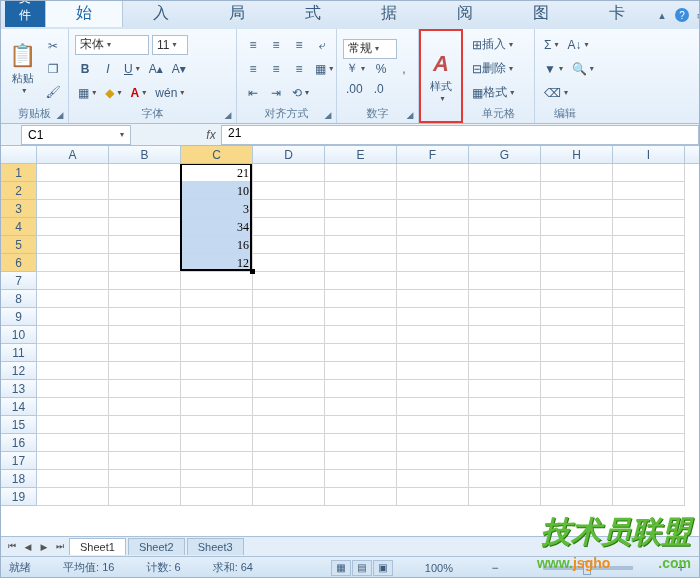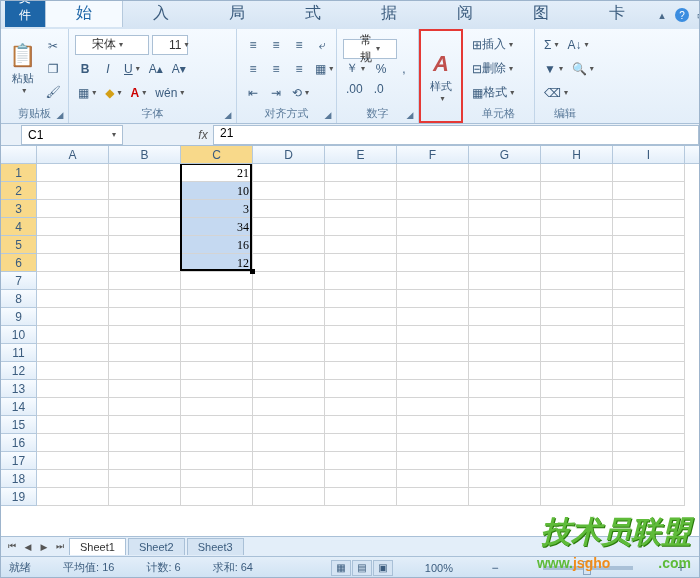--- a/index.html
+++ b/index.html
@@ -18,33 +18,33 @@
 
 .ribbon { height: 95px; background: linear-gradient(#f5faff, #e3eef9); border-bottom: 1px solid #a9c0d7; display: flex; }
 .ribbon-group { border-right: 1px solid #c2d5e8; padding: 4px 6px 2px 6px; display: flex; flex-direction: column; justify-content: space-between; position: relative; }
 .group-label { font-size: 11px; color: #5a7a9a; text-align: center; padding-top: 2px; }
 .group-content { display: flex; gap: 4px; flex: 1; }
 .big-btn { display: flex; flex-direction: column; align-items: center; justify-content: center; width: 42px; padding: 2px; font-size: 11px; color: #3b5c7e; }
 .big-btn .icon { font-size: 22px; margin-bottom: 2px; }
 .btn-col { display: flex; flex-direction: column; gap: 3px; justify-content: center; }
 .btn-row { display: flex; gap: 3px; align-items: center; }
 .small-btn { min-width: 20px; height: 20px; display: inline-flex; align-items: center; justify-content: center; font-size: 12px; color: #3b5c7e; border: 1px solid transparent; padding: 0 2px; }
-.combo { height: 20px; border: 1px solid #abc0d5; background: #fff; font-size: 12px; padding: 0 16px; display: flex; align-items: center; color: #333; }
+.combo { height: 20px; border: 1px solid #abc0d5; background: #fff; font-size: 12px; padding: 0 4px; display: flex; align-items: center; color: #333; }
 .font-combo { width: 74px; }
 .size-combo { width: 36px; }
 .fmt-combo { width: 54px; }
 .drop-arrow { font-size: 8px; margin-left: 3px; color: #555; }
 .dialog-launcher { position: absolute; right: 2px; bottom: 2px; width: 12px; height: 12px; font-size: 9px; color: #5a7a9a; display: flex; align-items: center; justify-content: center; }
 
 
 .styles-group { border: 2px solid #e53935; }
 
 
 .formula-bar { height: 22px; background: #e9f1f9; border-bottom: 1px solid #a9c0d7; display: flex; align-items: center; }
-.name-box { width: 102px; height: 20px; background: #fff; border: 1px solid #abc0d5; margin-left: 20px; display: flex; align-items: center; padding: 0 6px; font-size: 12px; }
+.name-box { width: 110px; height: 20px; background: #fff; border: 1px solid #abc0d5; margin-left: 20px; display: flex; align-items: center; padding: 0 6px; font-size: 12px; }
 .name-box .drop-arrow { margin-left: auto; }
 .fx-label { width: 20px; text-align: center; font-style: italic; font-size: 12px; color: #555; margin-left: 70px; }
 .formula-input { flex: 1; height: 20px; background: #fff; border: 1px solid #abc0d5; padding: 0 6px; font-size: 12px; }
 
 
 .sheet-area { height: 390px; background: #fff; display: flex; flex-direction: column; position: relative; }
 .col-headers { display: flex; height: 18px; background: linear-gradient(#f7fbff, #e3eef9); border-bottom: 1px solid #b5c9dd; }
 .corner { width: 36px; border-right: 1px solid #b5c9dd; background: linear-gradient(#f7fbff, #e3eef9); }
 .col-h { width: 72px; border-right: 1px solid #b5c9dd; text-align: center; font-size: 12px; color: #3b5c7e; line-height: 18px; }
 .col-h.sel { background: #f8d98a; }

